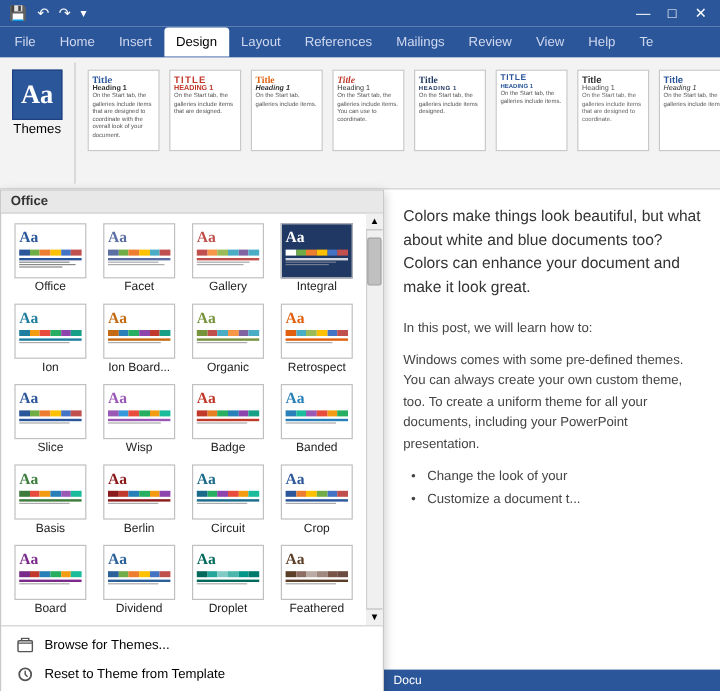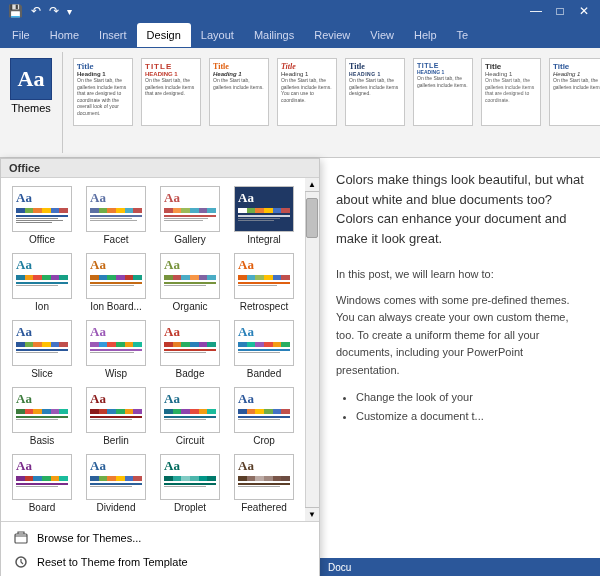--- a/index.html
+++ b/index.html
@@ -300,20 +300,21 @@
   <span class="title-bar-btn" style="color:#fff;">□</span>
   <span class="title-bar-btn" style="color:#fff;">✕</span>
 </div>
 
 <div class="ribbon-tabs">
   <div class="ribbon-tab">File</div>
   <div class="ribbon-tab">Home</div>
   <div class="ribbon-tab">Insert</div>
   <div class="ribbon-tab active">Design</div>
   <div class="ribbon-tab">Layout</div>
+  <div class="ribbon-tab">References</div>
   <div class="ribbon-tab">Mailings</div>
   <div class="ribbon-tab">Review</div>
   <div class="ribbon-tab">View</div>
   <div class="ribbon-tab">Help</div>
   <div class="ribbon-tab">Te</div>
 </div>
 
 <div class="ribbon-content">
 
   <div class="themes-section">

